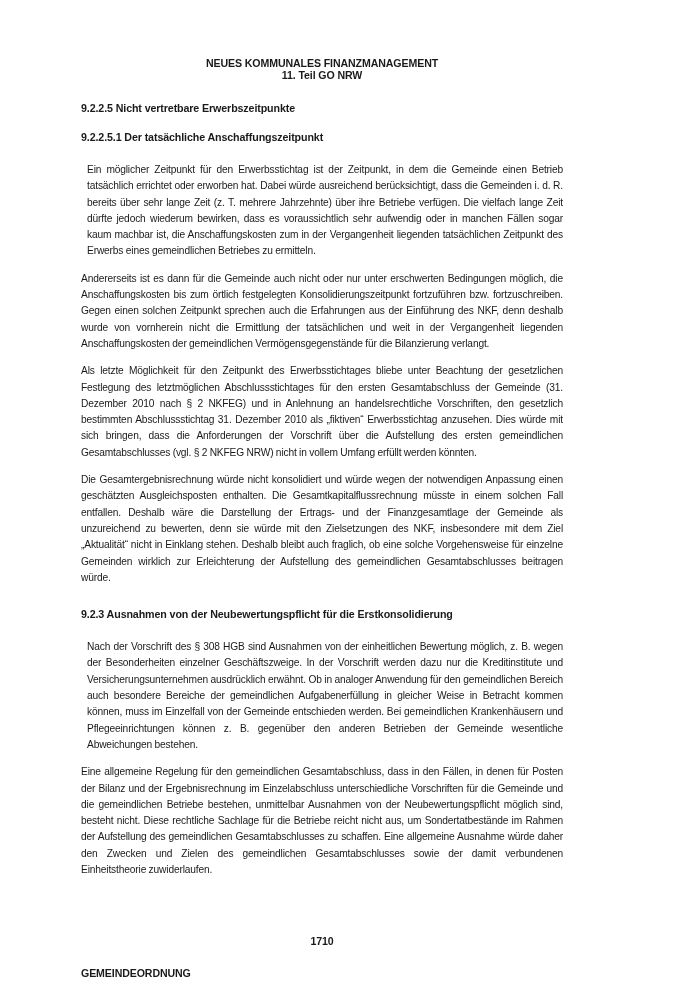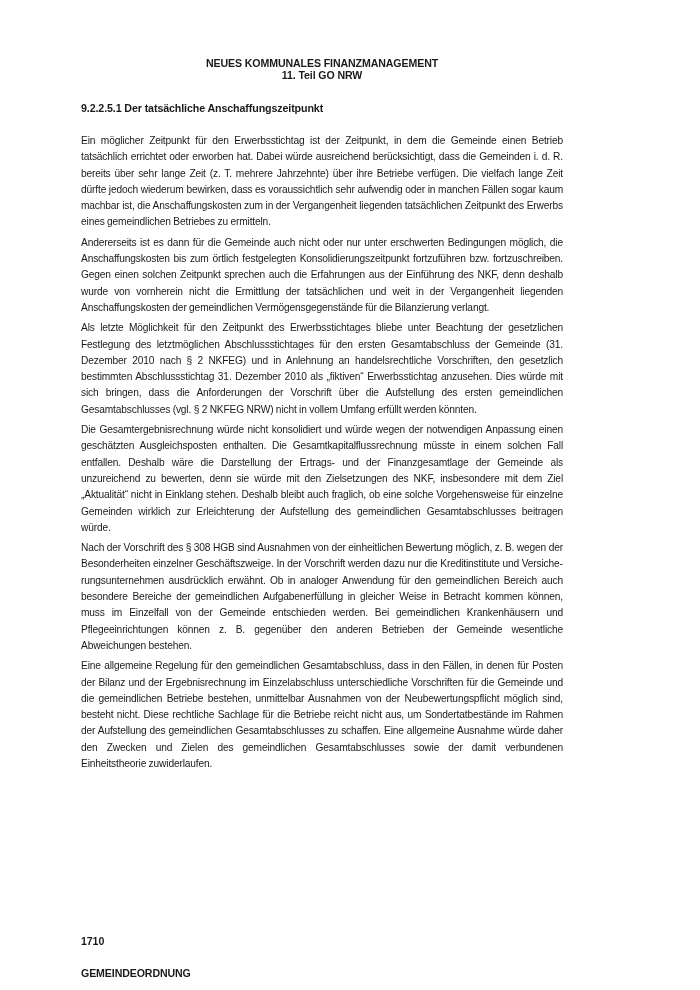--- a/index.html
+++ b/index.html
@@ -34,32 +34,32 @@
     font-size: 10.7px;
     line-height: 13px;
     letter-spacing: -0.12px;
     margin-top: 22px;
   }
   #doc-body > :first-child {
     margin-top: 21px;
   }
   #doc-body .heading + .heading {
     margin-top: 16px;
-    text-decoration: underline;
   }
   #doc-body .para {
     font-size: 10.2px;
     line-height: 16.3px;
     letter-spacing: -0.15px;
     word-spacing: -0.2px;
     text-align: justify;
-    margin-top: 4px;
+    margin-top: 11px;
   }
   #doc-body .heading + .para {
     margin-top: 18px;
+    margin-left: 6px;
   }
   .doc-footer {
     position: absolute;
     left: 81px;
     top: 935px;
     width: 482px;
     font-weight: 700;
     font-size: 10.6px;
     line-height: 13px;
     letter-spacing: -0.1px;
@@ -68,37 +68,40 @@
     position: absolute;
     left: 0;
     top: 0;
     margin-top: 32px;
   }
   .doc-footer .footer-pageno {
     position: absolute;
     left: 0;
     right: 0;
     top: 0;
+    text-align: center;
   }
 </style>
 </head>
 <body>
 
 <div class="page">
   <div class="content">
     <div class="doc-header">
       <div>NEUES KOMMUNALES FINANZMANAGEMENT</div>
       <div>11. Teil GO NRW</div>
     </div>
     <div id="doc-body">
+        <div class="heading">9.2.2.5 Nicht vertretbare Erwerbszeitpunkte</div>
         <div class="heading">9.2.2.5.1 Der tatsächliche Anschaffungszeitpunkt</div>
         <div class="para">Ein möglicher Zeitpunkt für den Erwerbsstichtag ist der Zeitpunkt, in dem die Gemeinde einen Betrieb tatsächlich errichtet oder erworben hat. Dabei würde ausreichend berücksichtigt, dass die Gemeinden i. d. R. bereits über sehr lange Zeit (z. T. mehrere Jahrzehnte) über ihre Betriebe verfügen. Die vielfach lange Zeit dürfte jedoch wiederum bewirken, dass es voraussichtlich sehr aufwendig oder in manchen Fällen sogar kaum machbar ist, die Anschaf­fungskosten zum in der Vergangenheit liegenden tatsächlichen Zeitpunkt des Erwerbs eines gemeindlichen Betrie­bes zu ermitteln.</div>
         <div class="para">Andererseits ist es dann für die Gemeinde auch nicht oder nur unter erschwerten Bedingungen möglich, die An­schaffungskosten bis zum örtlich festgelegten Konsolidierungszeitpunkt fortzuführen bzw. fortzuschreiben. Gegen einen solchen Zeitpunkt sprechen auch die Erfahrungen aus der Einführung des NKF, denn deshalb wurde von vornherein nicht die Ermittlung der tatsächlichen und weit in der Vergangenheit liegenden Anschaffungskosten der gemeindlichen Vermögensgegenstände für die Bilanzierung verlangt.</div>
         <div class="para">Als letzte Möglichkeit für den Zeitpunkt des Erwerbsstichtages bliebe unter Beachtung der gesetzlichen Festlegung des letztmöglichen Abschlussstichtages für den ersten Gesamtabschluss der Gemeinde (31. Dezember 2010 nach § 2 NKFEG) und in Anlehnung an handelsrechtliche Vorschriften, den gesetzlich bestimmten Abschlussstichtag 31. Dezember 2010 als „fiktiven“ Erwerbsstichtag anzusehen. Dies würde mit sich bringen, dass die Anforderungen der Vorschrift über die Aufstellung des ersten gemeindlichen Gesamtabschlusses (vgl. § 2 NKFEG NRW) nicht in vollem Umfang erfüllt werden könnten.</div>
         <div class="para">Die Gesamtergebnisrechnung würde nicht konsolidiert und würde wegen der notwendigen Anpassung einen ge­schätzten Ausgleichsposten enthalten. Die Gesamtkapitalflussrechnung müsste in einem solchen Fall entfallen. Deshalb wäre die Darstellung der Ertrags- und der Finanzgesamtlage der Gemeinde als unzureichend zu bewerten, denn sie würde mit den Zielsetzungen des NKF, insbesondere mit dem Ziel „Aktualität“ nicht in Einklang stehen. Deshalb bleibt auch fraglich, ob eine solche Vorgehensweise für einzelne Gemeinden wirklich zur Erleichterung der Aufstellung des gemeindlichen Gesamtabschlusses beitragen würde.</div>
+        <div class="heading">9.2.3 Ausnahmen von der Neubewertungspflicht für die Erstkonsolidierung</div>
         <div class="para">Nach der Vorschrift des § 308 HGB sind Ausnahmen von der einheitlichen Bewertung möglich, z. B. wegen der Besonderheiten einzelner Geschäftszweige. In der Vorschrift werden dazu nur die Kreditinstitute und Versiche­rungsunternehmen ausdrücklich erwähnt. Ob in analoger Anwendung für den gemeindlichen Bereich auch beson­dere Bereiche der gemeindlichen Aufgabenerfüllung in gleicher Weise in Betracht kommen können, muss im Ein­zelfall von der Gemeinde entschieden werden. Bei gemeindlichen Krankenhäusern und Pflegeeinrichtungen kön­nen z. B. gegenüber den anderen Betrieben der Gemeinde wesentliche Abweichungen bestehen.</div>
         <div class="para">Eine allgemeine Regelung für den gemeindlichen Gesamtabschluss, dass in den Fällen, in denen für Posten der Bilanz und der Ergebnisrechnung im Einzelabschluss unterschiedliche Vorschriften für die Gemeinde und die ge­meindlichen Betriebe bestehen, unmittelbar Ausnahmen von der Neubewertungspflicht möglich sind, besteht nicht. Diese rechtliche Sachlage für die Betriebe reicht nicht aus, um Sondertatbestände im Rahmen der Aufstellung des gemeindlichen Gesamtabschlusses zu schaffen. Eine allgemeine Ausnahme würde daher den Zwecken und Zielen des gemeindlichen Gesamtabschlusses sowie der damit verbundenen Einheitstheorie zuwiderlaufen.</div>
       </div>
   </div>
   <div class="doc-footer">
     <span class="footer-left">GEMEINDEORDNUNG</span>
     <span class="footer-pageno">1710</span>
   </div>
 </div>
 

